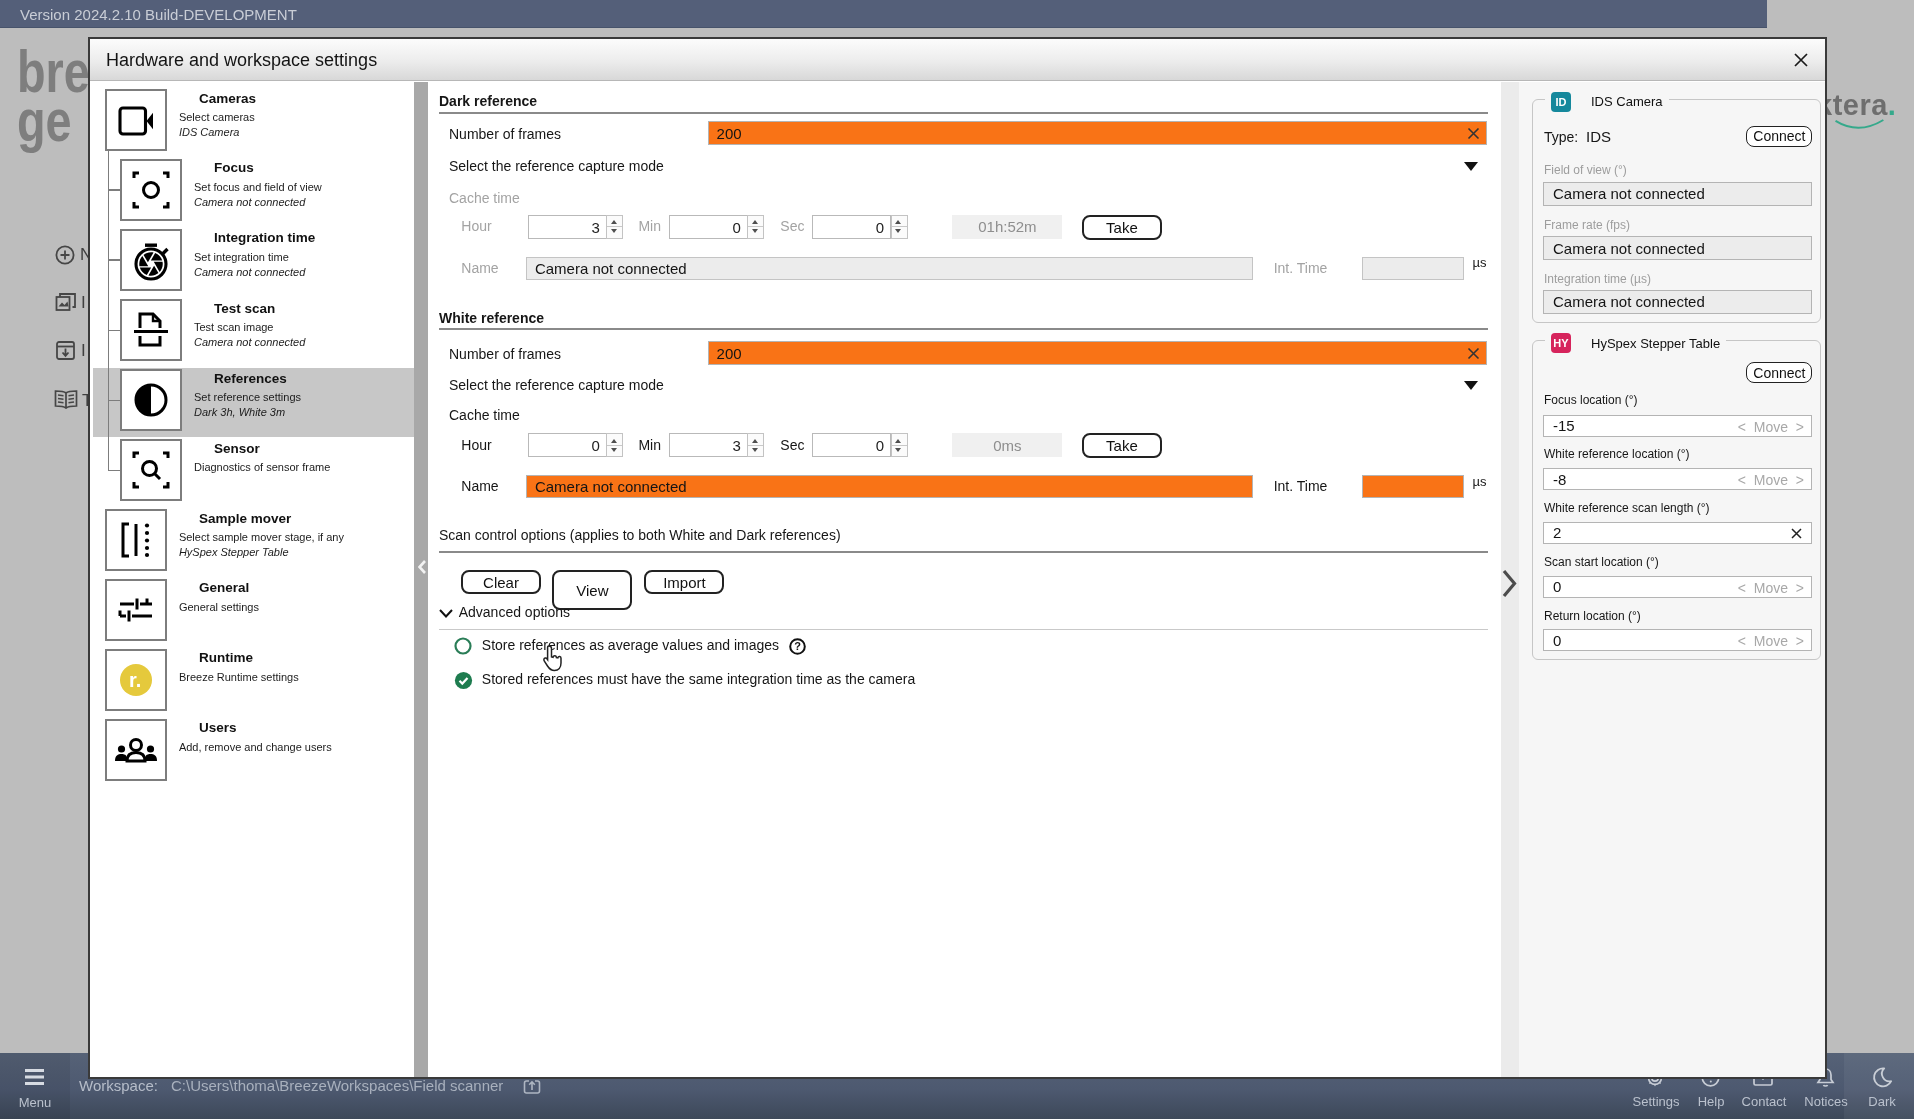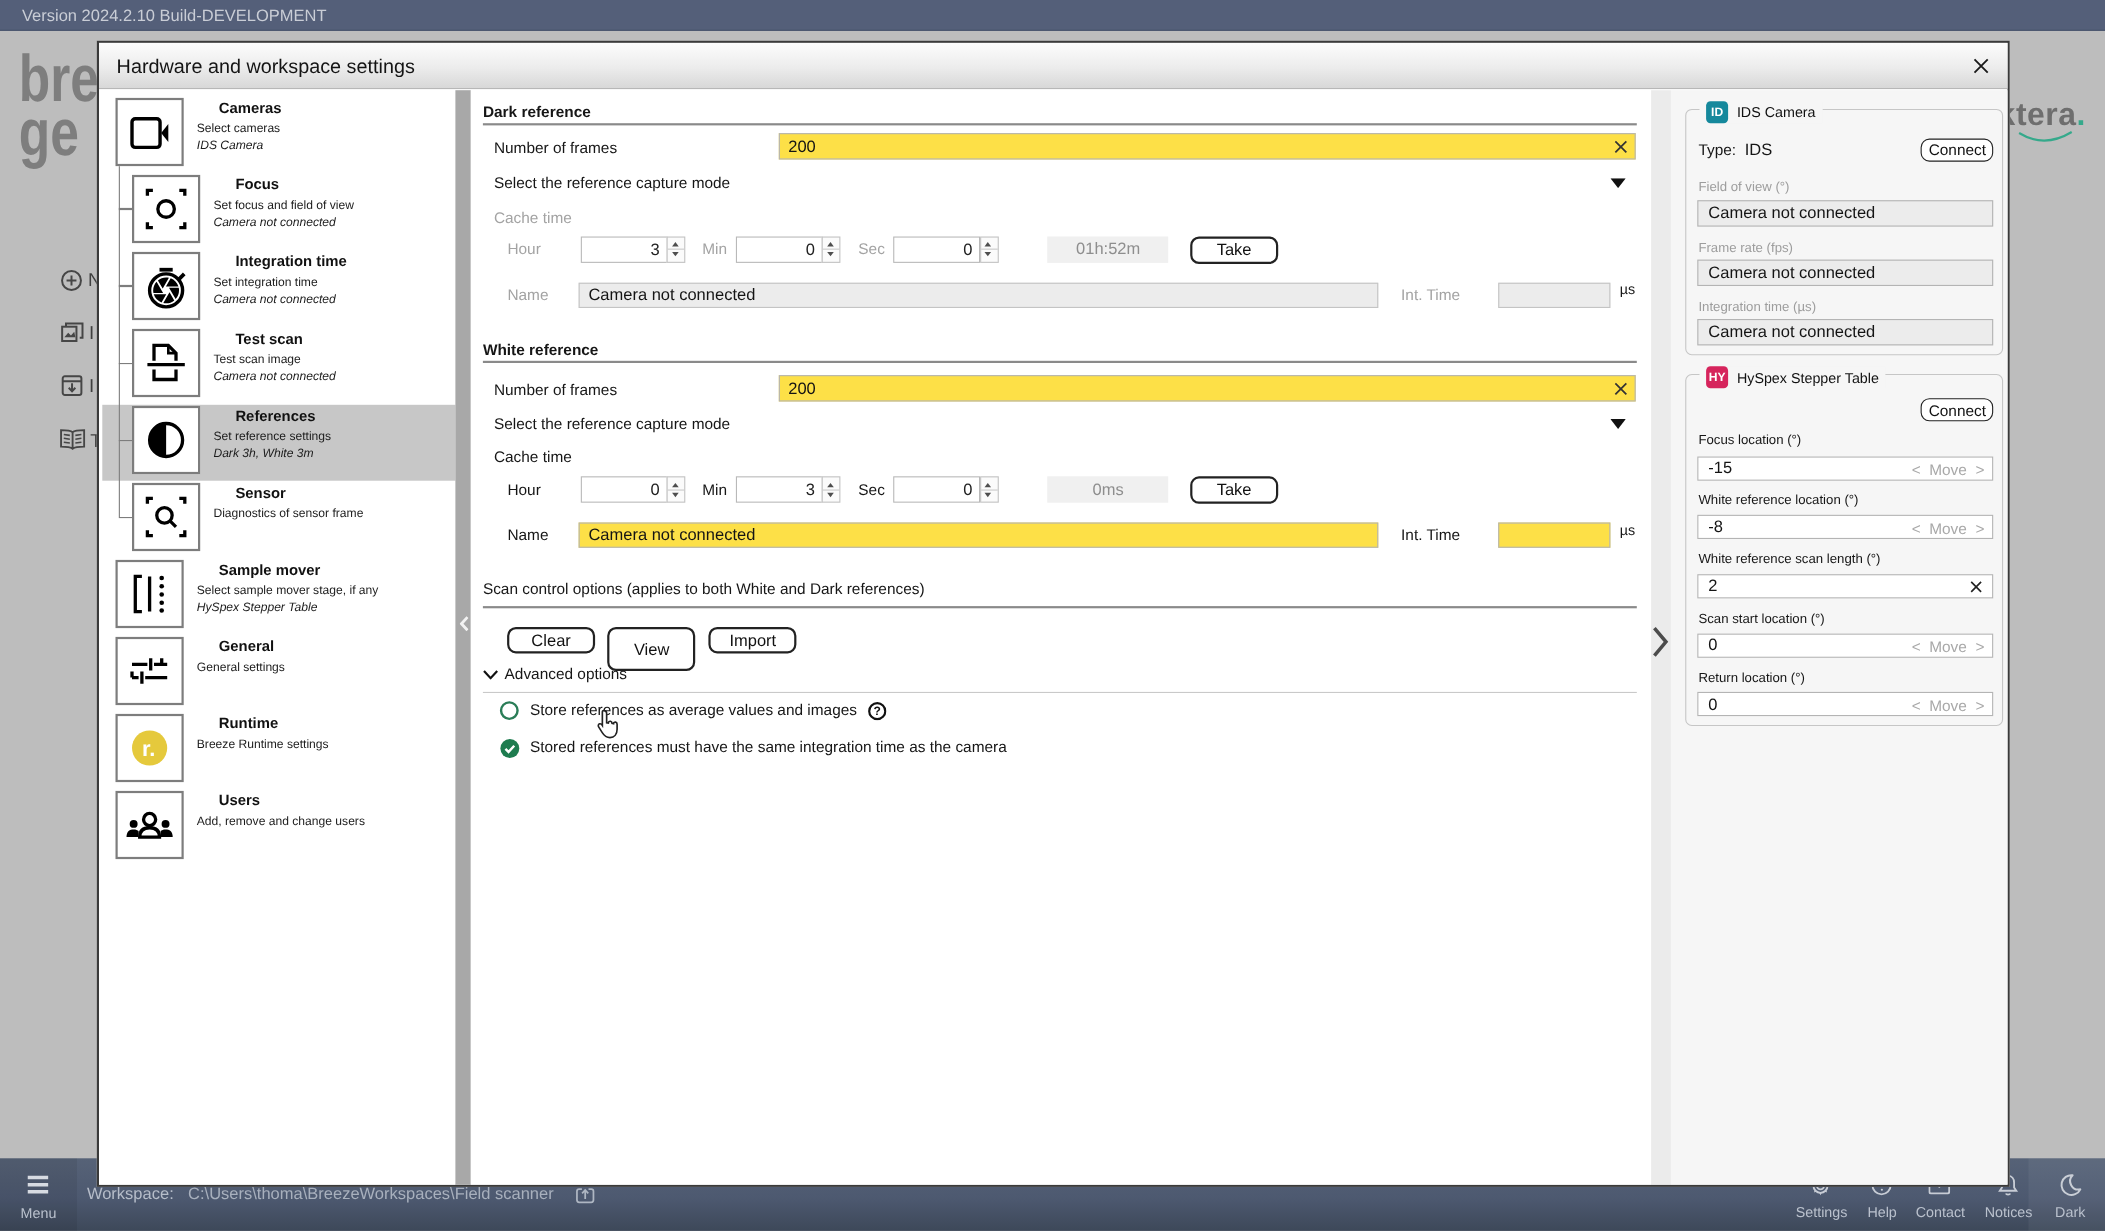--- a/index.html
+++ b/index.html
@@ -1,20 +1,20 @@
 <!DOCTYPE html>
 <html><head>
 <meta charset="utf-8">
 <style>
   * { margin:0; padding:0; box-sizing:border-box; }
   html,body { width:1914px; height:1119px; overflow:hidden; }
   body { font-family:"Liberation Sans", sans-serif; background:#bdbdbd; position:relative; }
   .abs { position:absolute; }
   
-  #topbar { position:absolute; left:0; top:0; width:1914px; height:28px; background:#545f79; border-bottom:1px solid #47536b; }
+  #topbar { position:absolute; left:0; top:0; width:1767px; height:28px; background:#545f79; border-bottom:1px solid #47536b; }
   #topbar .ver { position:absolute; left:20px; top:6px; font-size:15px; color:#c9cdd6; }
   
   #blogo { position:absolute; left:17px; top:47px; color:#7e7e7e; font-weight:bold; font-size:60px; letter-spacing:0px; line-height:49px; transform:scaleX(0.78); transform-origin:left top; }
   #rlogo { position:absolute; left:1816px; top:89px; color:#6e6e6e; font-weight:bold; font-size:29px; letter-spacing:0.5px; }
   
   #botbar { position:absolute; left:0; top:1053px; width:1914px; height:66px;
      background:linear-gradient(180deg,#566277 0%, #4d5970 55%, #3d4859 100%); }
   #botbar .tile-dark { position:absolute; left:1844px; top:0; width:70px; height:66px; background:rgba(255,255,255,0.05); }
   #botbar .tile-menu { position:absolute; left:0; top:0; width:70px; height:66px; background:rgba(0,0,0,0.07); }
   .bicon { position:absolute; }
@@ -40,35 +40,35 @@
   .sdesc { position:absolute; font-size:11px; color:#1c1c1c; }
   .sital { position:absolute; font-size:11px; font-style:italic; color:#1c1c1c; }
   .hl { position:absolute; left:3px; width:321px; height:69px; background:#c7c7c7; }
   .tline { position:absolute; background:#7d7d7d; }
   
   .sechead { position:absolute; font-size:14px; font-weight:bold; color:#161616; }
   .hr { position:absolute; height:2px; background:#8a8a8a; }
   .hr1 { position:absolute; height:1px; background:#c9c9c9; }
   .lab { position:absolute; font-size:14px; color:#161616; }
   .gray { color:#a3a3a3 !important; }
-  .inp { position:absolute; border:1px solid #b4b4b4; background:#fde047; font-size:15px; color:#141414;
+  .inp { position:absolute; border:1px solid #b4b4b4; background:#f97316; font-size:15px; color:#141414;
          display:flex; align-items:center; padding:0 8px; }
   .inp.dis { background:#ececec; border-color:#c4c4c4; }
   .spinbox { position:absolute; width:79px; height:24px; border:1px solid #b9b9b9; background:#fff; }
   .spinv { position:absolute; right:6px; top:3px; font-size:15px; color:#222; }
   .spin { position:absolute; width:17px; height:24px; border:1px solid #c3c3c3; background:#fbfbfb;
     background-image:linear-gradient(#c9c9c9,#c9c9c9); background-repeat:no-repeat; background-size:100% 1px; background-position:center; }
   .spin::before { content:""; position:absolute; left:3.8px; top:4.5px; border-left:3.8px solid transparent; border-right:3.8px solid transparent; border-bottom:4.6px solid #4e4e4e; }
   .spin::after { content:""; position:absolute; left:3.8px; bottom:4.5px; border-left:3.8px solid transparent; border-right:3.8px solid transparent; border-top:4.6px solid #4e4e4e; }
   .btn { position:absolute; border:2px solid #222; border-radius:8px; background:#fff;
         display:flex; align-items:center; justify-content:center; font-size:15px; color:#111; }
   .gbox { position:absolute; background:#f0f0f0; display:flex; align-items:center; justify-content:center; font-size:15px; color:#8e8e8e; }
   
   .fieldset { position:absolute; left:13px; width:289px; border:1px solid #c6c6c6; border-radius:6px; background:#f6f6f6; }
-  .legend { position:absolute; top:-8px; left:12px; background:#f6f6f6; padding:0 6px; display:flex; align-items:center; gap:8px; font-size:13px; color:#111; }
+  .legend { position:absolute; top:-8px; left:12px; background:#f6f6f6; padding:0 6px; display:flex; align-items:center; gap:20px; font-size:13px; color:#111; }
   .badge { width:20px; height:20px; border-radius:4px; color:#fff; font-size:11px; font-weight:bold;
           display:flex; align-items:center; justify-content:center; }
   .rlab { position:absolute; left:11px; font-size:12px; color:#9d9d9d; }
   .rlabb { position:absolute; left:11px; font-size:12px; color:#161616; }
   .rinp { position:absolute; left:10px; width:269px; height:24px; border:1px solid #b4b4b4; background:#fff;
          font-size:15px; color:#141414; display:flex; align-items:center; padding:0 9px; }
   .rinp.dis { background:#ececec; }
   .move { position:absolute; right:7px; top:3px; font-size:14px; color:#a8a8a8; letter-spacing:0px; }
 </style>
 </head>

